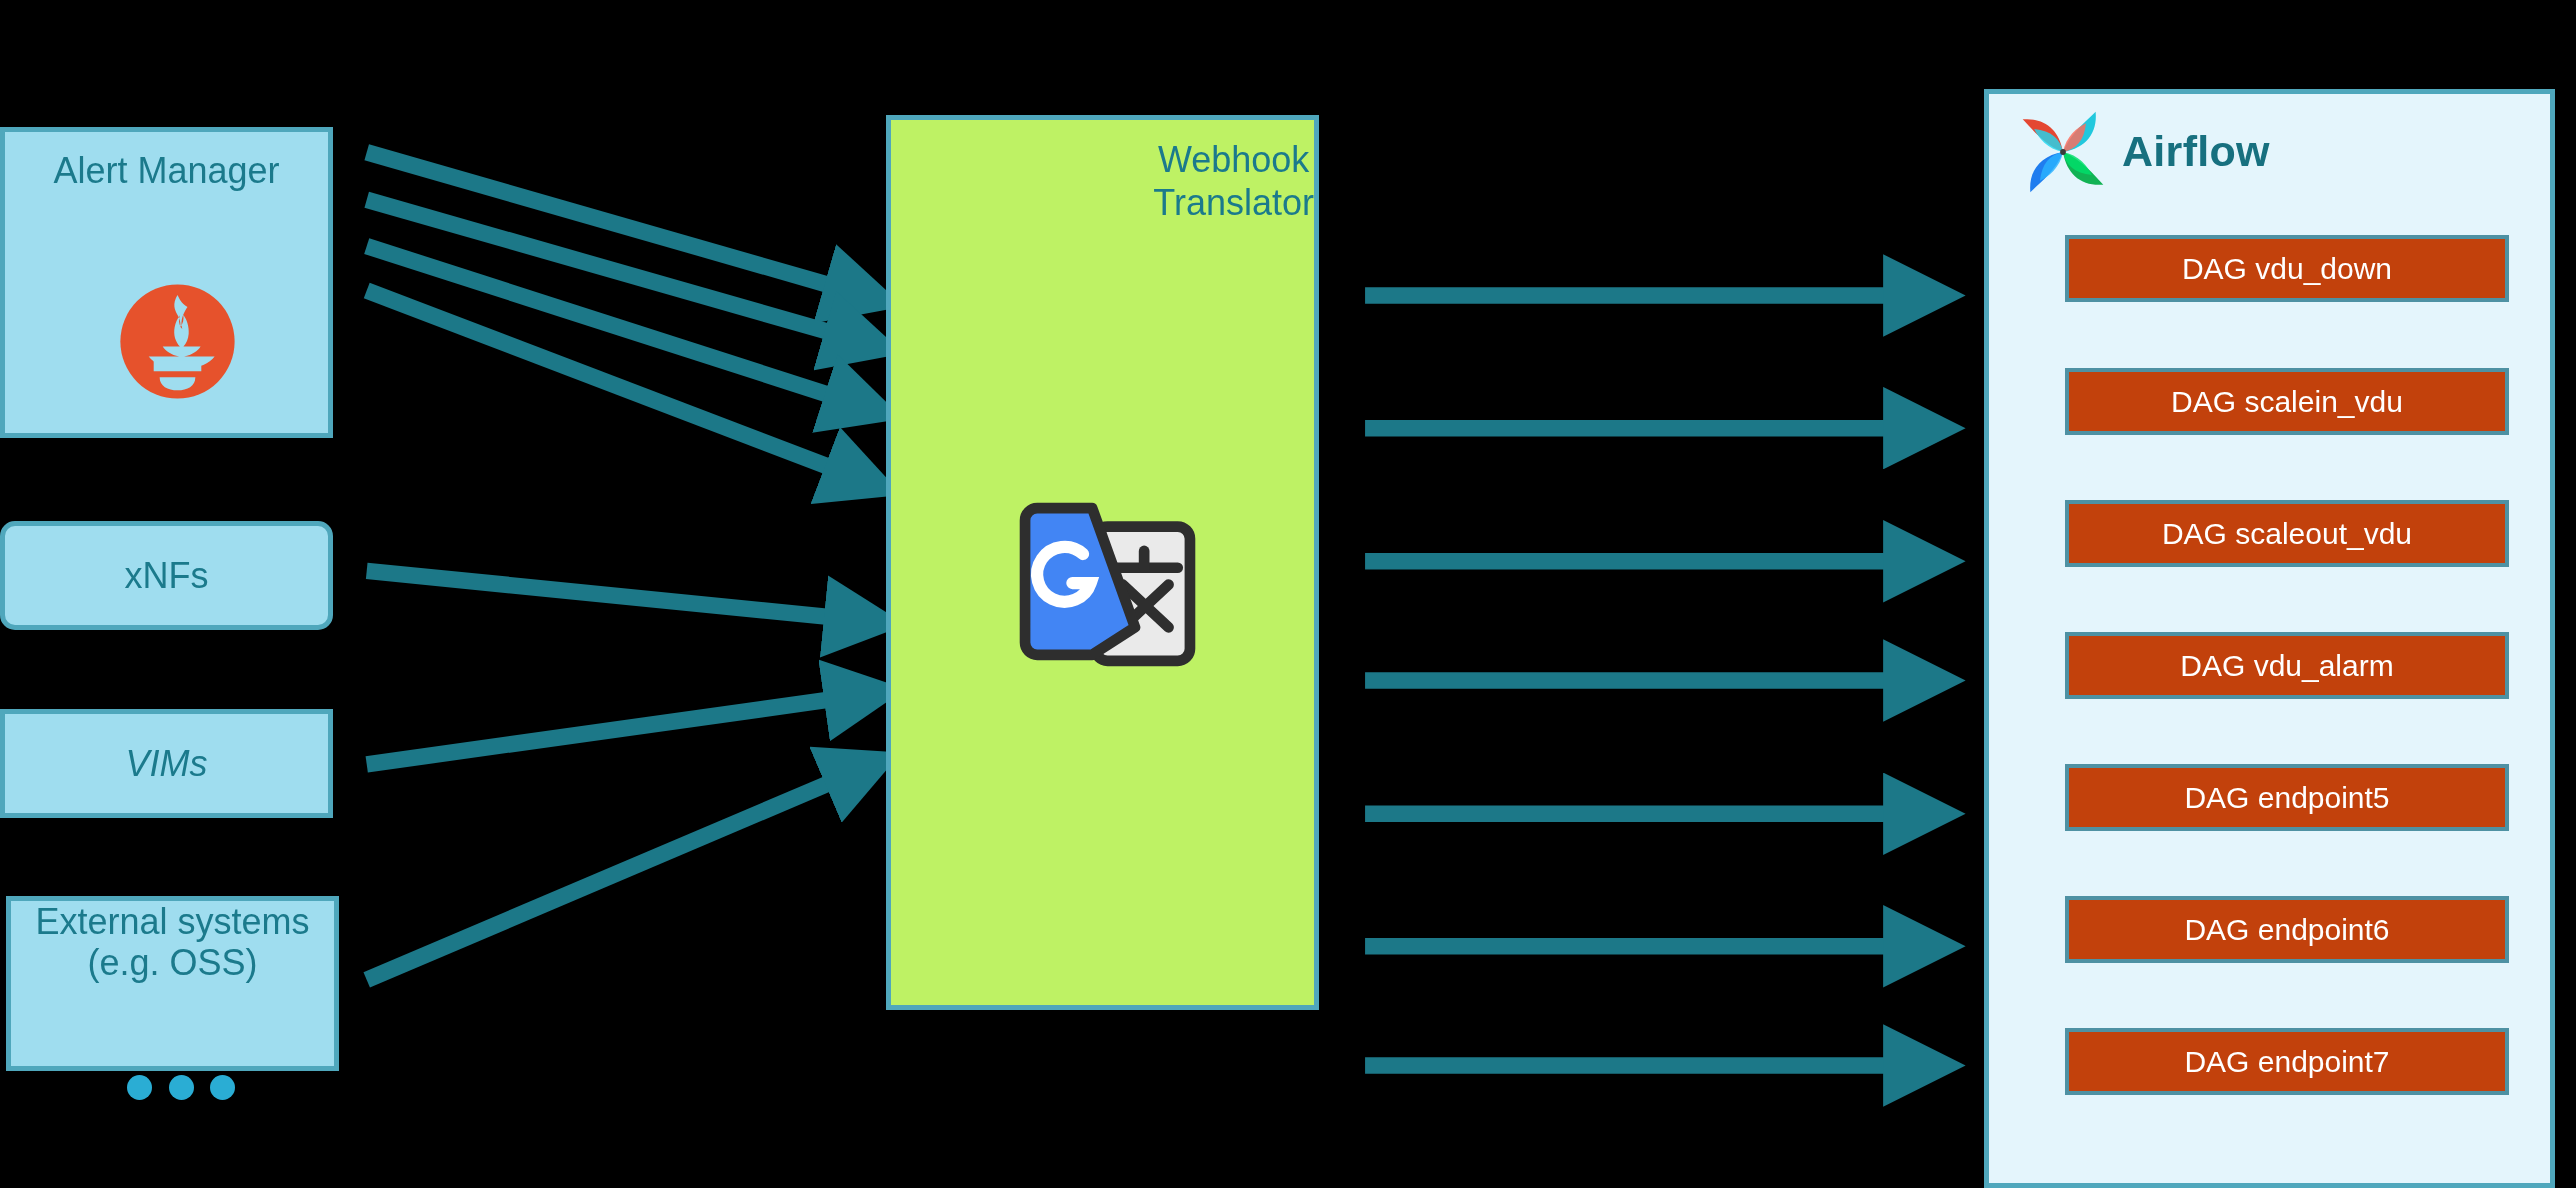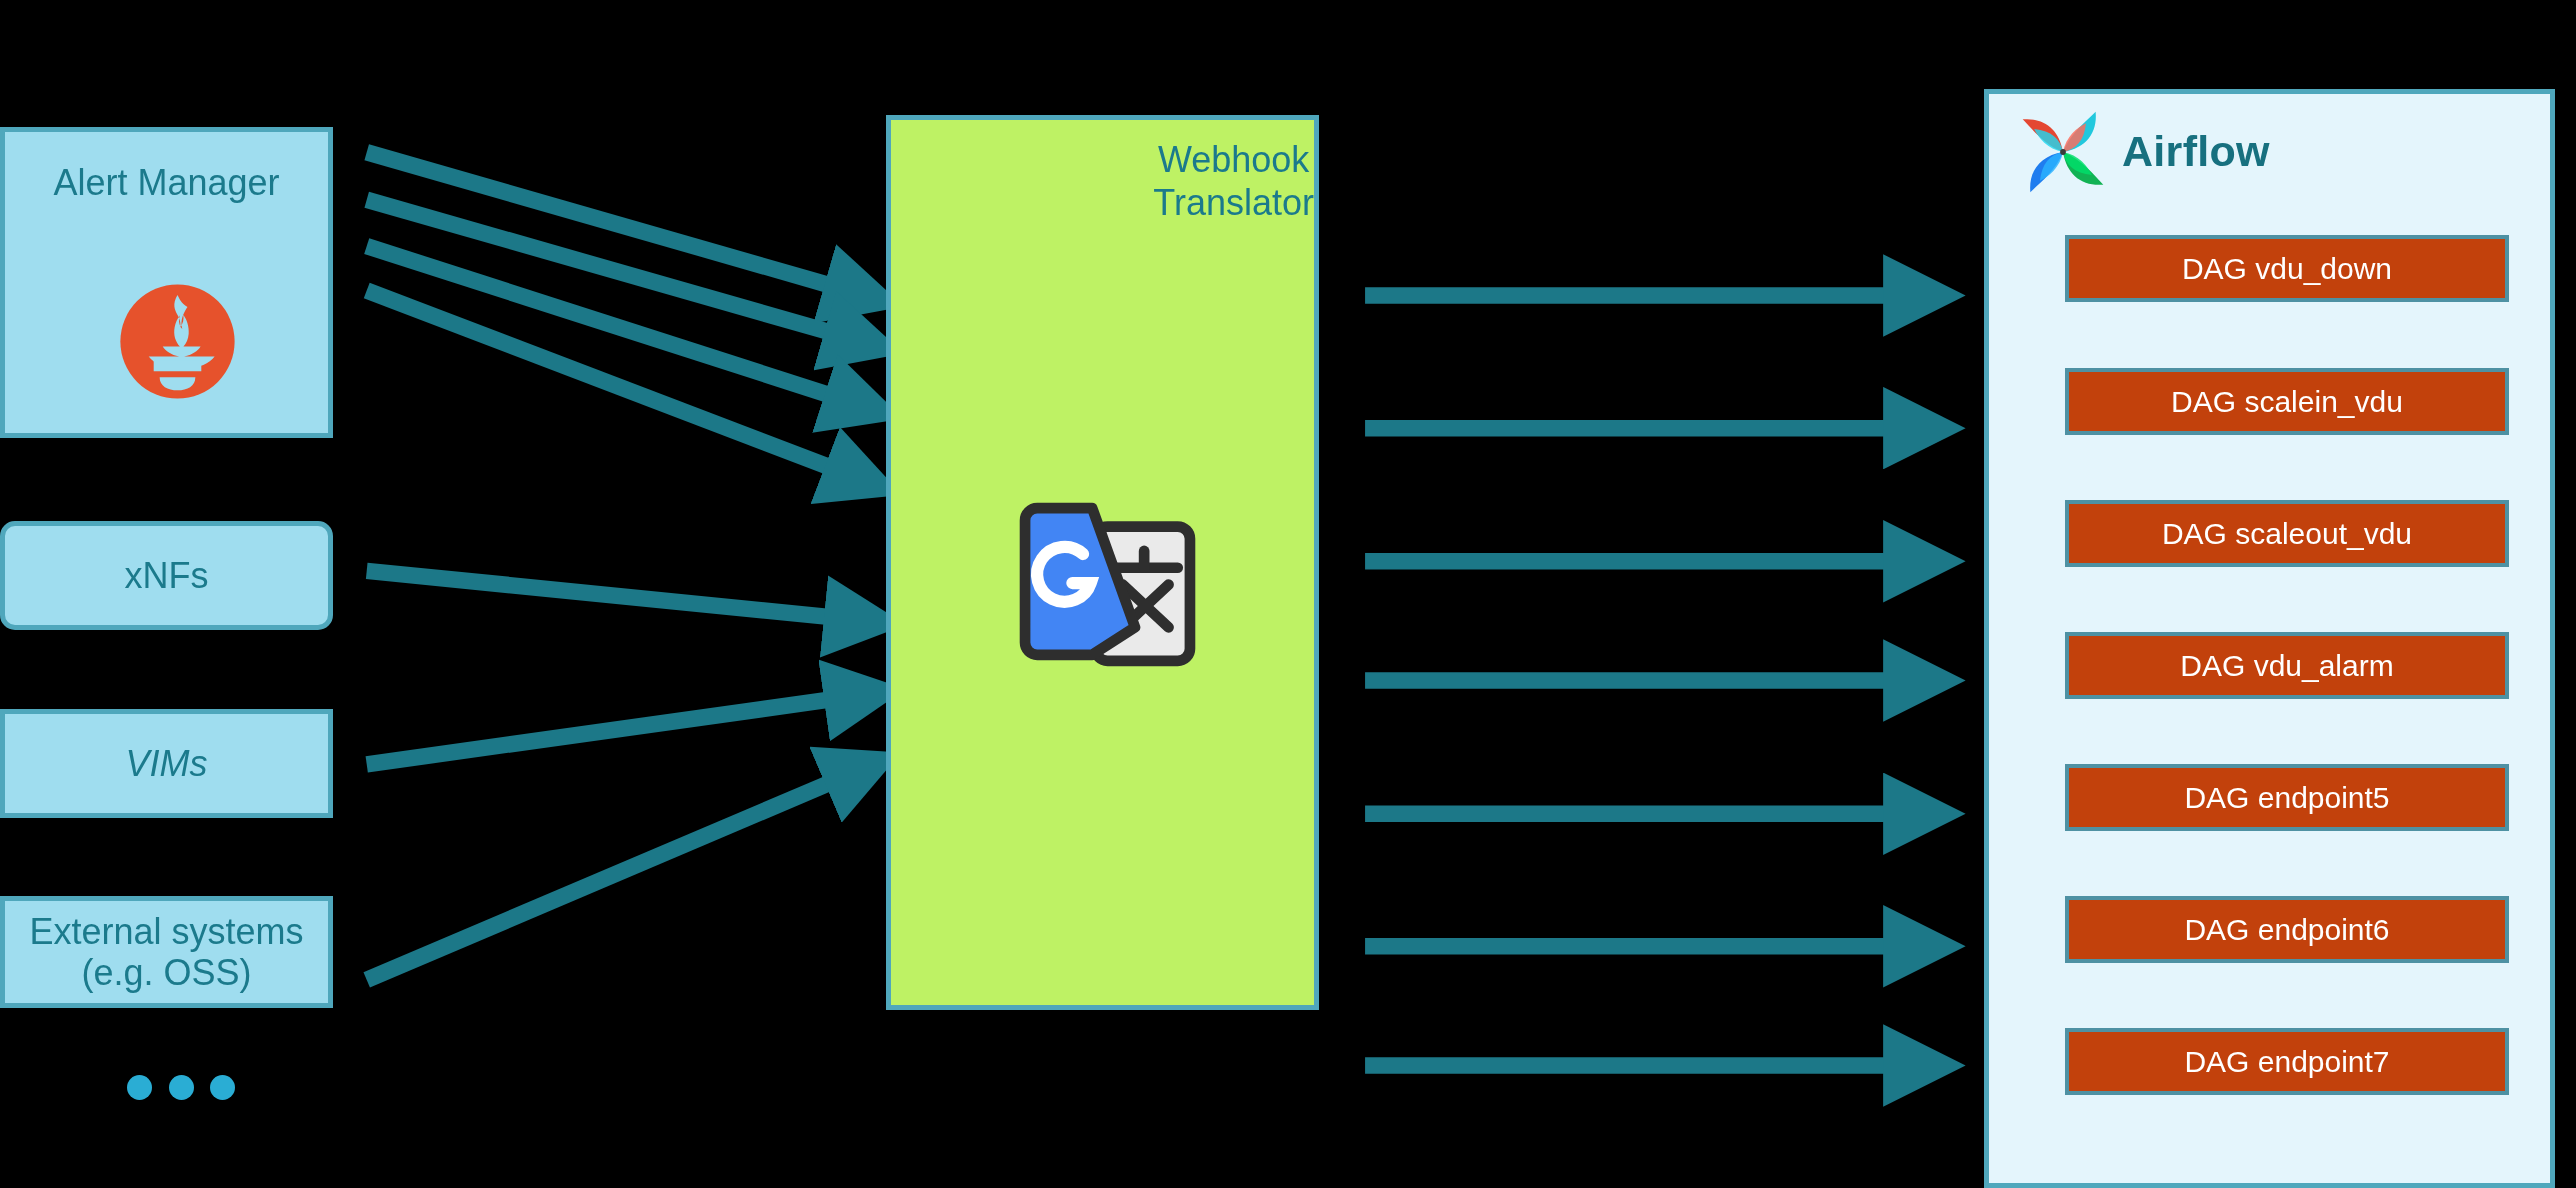--- a/index.html
+++ b/index.html
@@ -24,24 +24,24 @@
     color:#1B7A8C;
     text-align:center;
   }
   .src-title{
     font-size:36px;
     line-height:1.14;
     color:#1B7A8C;
     white-space:pre-line;
   }
 
-  #box-alert{ left:0px;   top:127px;  width:333px; height:311px; padding-top:30px; }
+  #box-alert{ left:0px;   top:127px;  width:333px; height:311px; padding-top:18px; }
   #box-xnfs{  left:0px;   top:521px;  width:333px; height:109px; justify-content:center;border-radius:15px; }
   #box-vims{  left:0px;   top:709px; width:333px; height:109px; justify-content:center;font-style:italic; }
-  #box-ext{   left:0px;   top:896px; width:333px; height:112px; justify-content:center; }
+  #box-ext{   left:6px;   top:896px; width:333px; height:175px; justify-content:flex-start; }
 
   
   #prom-logo{
     position:absolute;
     left:118px; top:282px;
     width:119px; height:119px;
   }
 
   
   #box-webhook{

